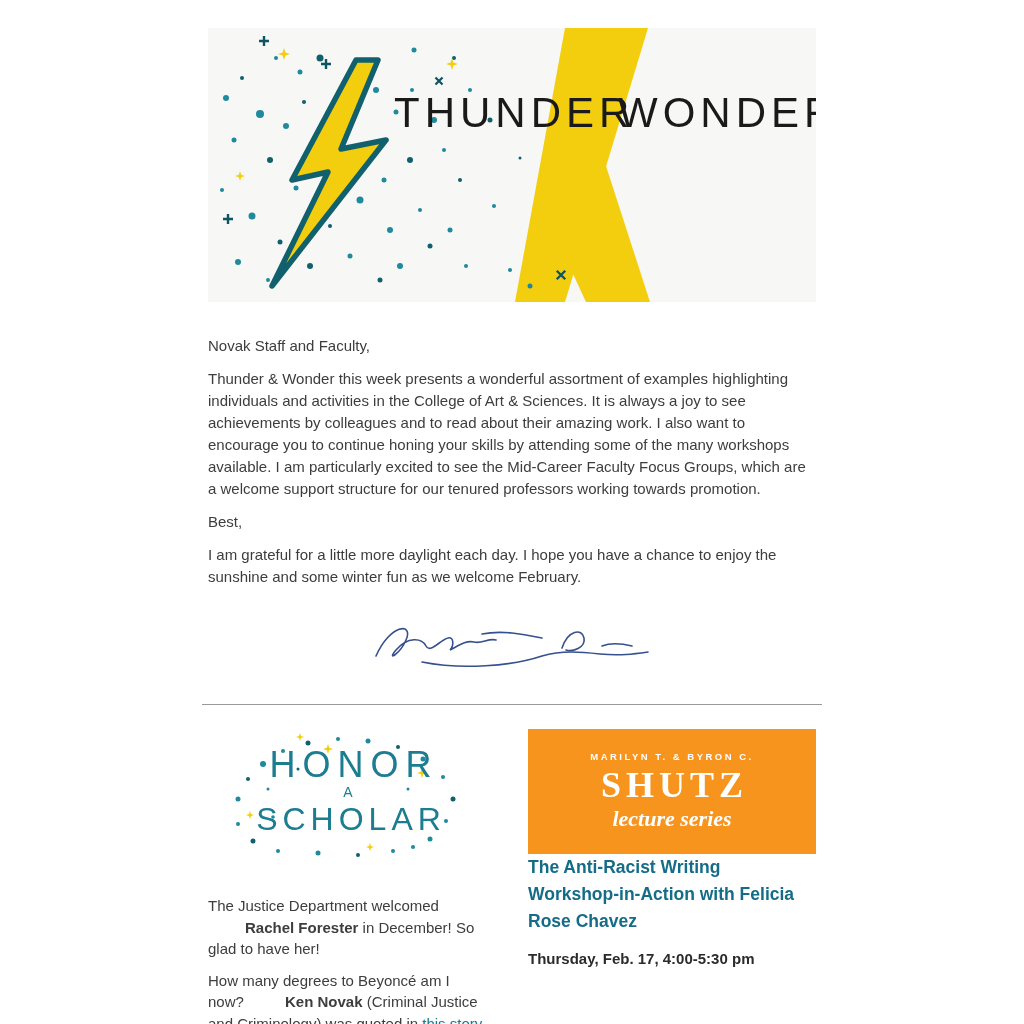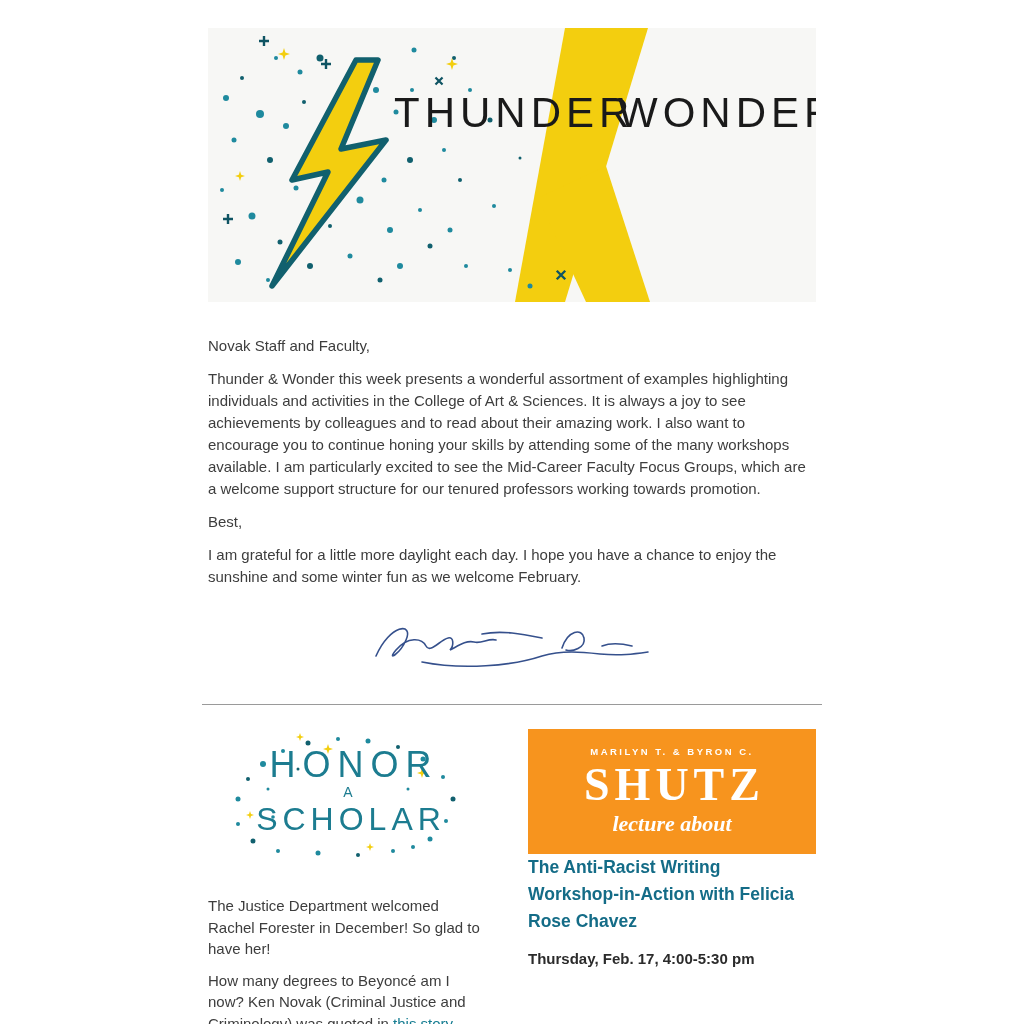--- a/index.html
+++ b/index.html
@@ -23,32 +23,32 @@
   hr.divider { border: none; border-top: 1px solid #9A9A9A; margin: 28px -6px 0; }
 
   
   .cols { display: flex; margin-top: 24px; align-items: flex-start; }
   .col-left  { width: 280px; }
   .col-right { width: 288px; margin-left: 40px; }
   .honor-wrap { text-align: left; }
 
   .col-left p { font-size: 15px; line-height: 21.5px; margin: 10px 0 0; }
   .col-left p.first { margin-top: 32px; }
-  .col-left strong { font-weight: normal; }
+  .col-left strong { font-weight: bold; margin-left: 37px; }
   a.story-link { color: #147C91; text-decoration: underline; cursor: pointer; }
 
   
   .shutz-box {
     height: 125px; background: #F7941E; color: #ffffff;
     display: flex; flex-direction: column; align-items: center; justify-content: center;
   }
   .shutz-eyebrow { font-size: 9.5px; font-weight: bold; letter-spacing: 2.5px; }
   .shutz-title {
     font-family: "Liberation Serif", serif; font-weight: bold;
-    font-size: 46px; letter-spacing: 5px; line-height: 1; margin-top: 5px;
+    font-size: 36px; letter-spacing: 5px; line-height: 1; margin-top: 5px;
     padding-left: 5px; 
   }
   .shutz-sub {
     font-family: "Liberation Serif", serif; font-style: italic; font-weight: bold;
     font-size: 22px; margin-top: 3px;
   }
 
   .event-title { font-size: 17.5px; font-weight: bold; line-height: 27px; color: #146C87; }
   .event-time  { margin-top: 15px; font-size: 15px; font-weight: bold; color: #2B2B2B; }
 </style>
@@ -198,21 +198,21 @@
 
       <p>
         <span>How many degrees to Beyoncé am I now? </span><strong>Ken Novak</strong><span> (Criminal Justice and Criminology) was quoted in </span><a class="story-link" href="#">this story</a>
       </p>
     </div>
 
     <div class="col-right">
       <div class="shutz-box">
         <div class="shutz-eyebrow">MARILYN T. &amp; BYRON C.</div>
         <div class="shutz-title">SHUTZ</div>
-        <div class="shutz-sub">lecture about</div>
+        <div class="shutz-sub">lecture series</div>
       </div>
 
       <div class="event-title">The Anti-Racist Writing Workshop-in-Action with Felicia Rose Chavez</div>
       <div class="event-time">Thursday, Feb. 17, 4:00-5:30 pm</div>
     </div>
 
   </div>
 </div>
 
 </body></html>

